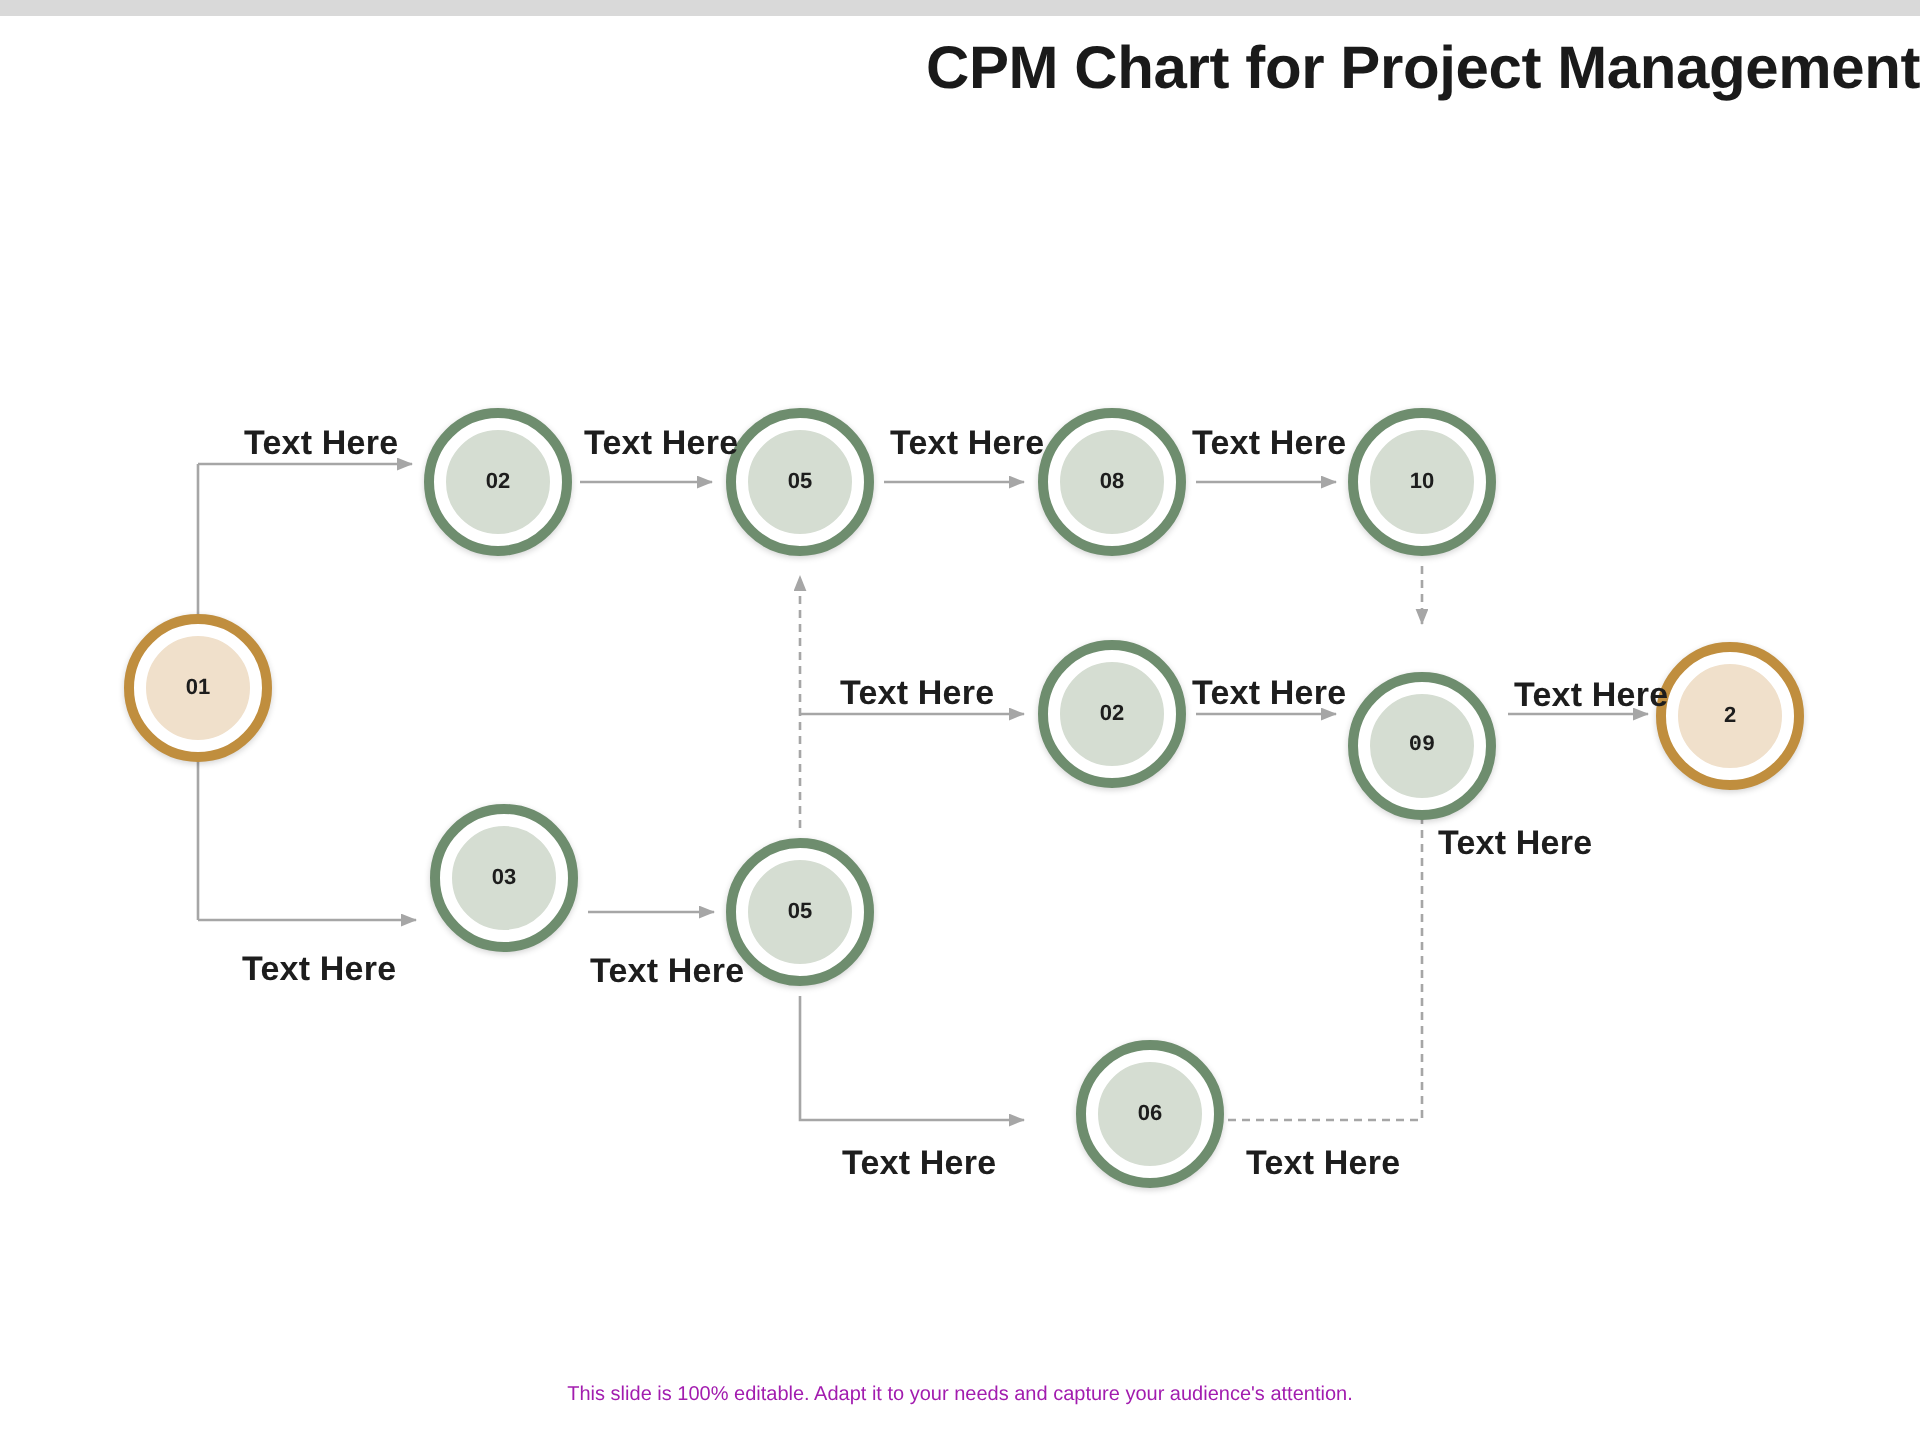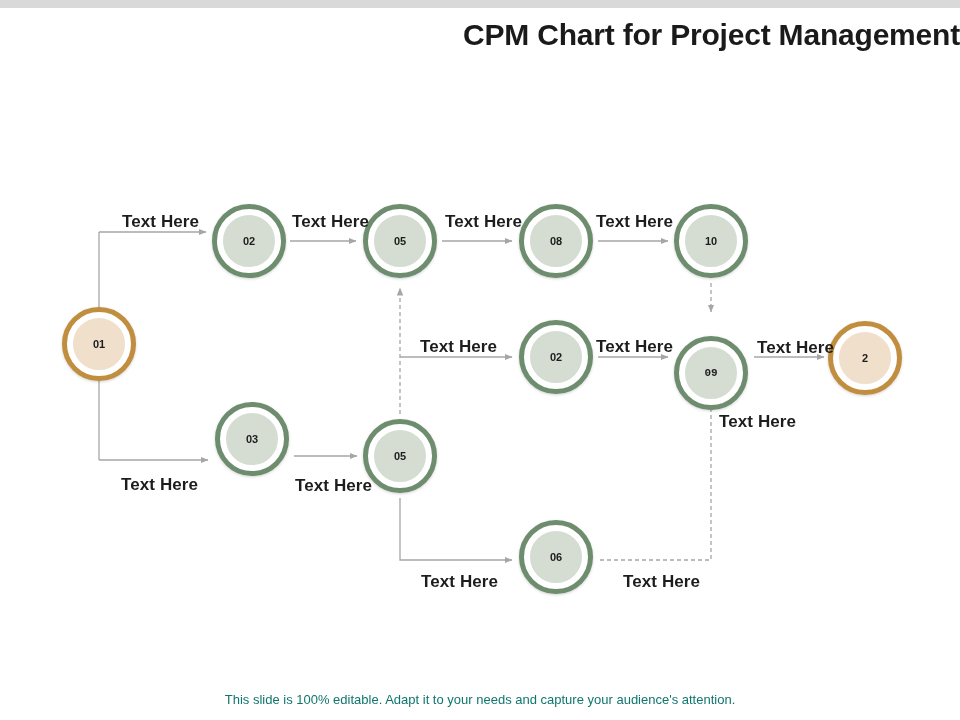--- a/index.html
+++ b/index.html
@@ -89,22 +89,22 @@
     color: #1d1d1d;
     white-space: nowrap;
     letter-spacing: 0.1px;
   }
   #footer-note {
     position: absolute;
     left: 0;
     top: 692px;
     width: 960px;
     text-align: center;
-    font-size: 13px;
-    color: #0f766e;
+    font-size: 10px;
+    color: #a21caf;
   }
 </style>
 </head>
 <body>
 
 <div id="slide">
 
   <div id="top-band"></div>
 
   <div id="slide-title">CPM Chart for Project Management</div>
@@ -164,21 +164,21 @@
   </div>
 
   <div class="node green" style="left:363px; top:204px;">
     <div class="inner">05</div>
   </div>
 
   <div class="node green" style="left:363px; top:419px;">
     <div class="inner">05</div>
   </div>
 
-  <div class="node green" style="left:519px; top:520px;">
+  <div class="node green" style="left:538px; top:520px;">
     <div class="inner">06</div>
   </div>
 
   <div class="node green" style="left:519px; top:320px;">
     <div class="inner">02</div>
   </div>
 
   <div class="node green" style="left:519px; top:204px;">
     <div class="inner">08</div>
   </div>

